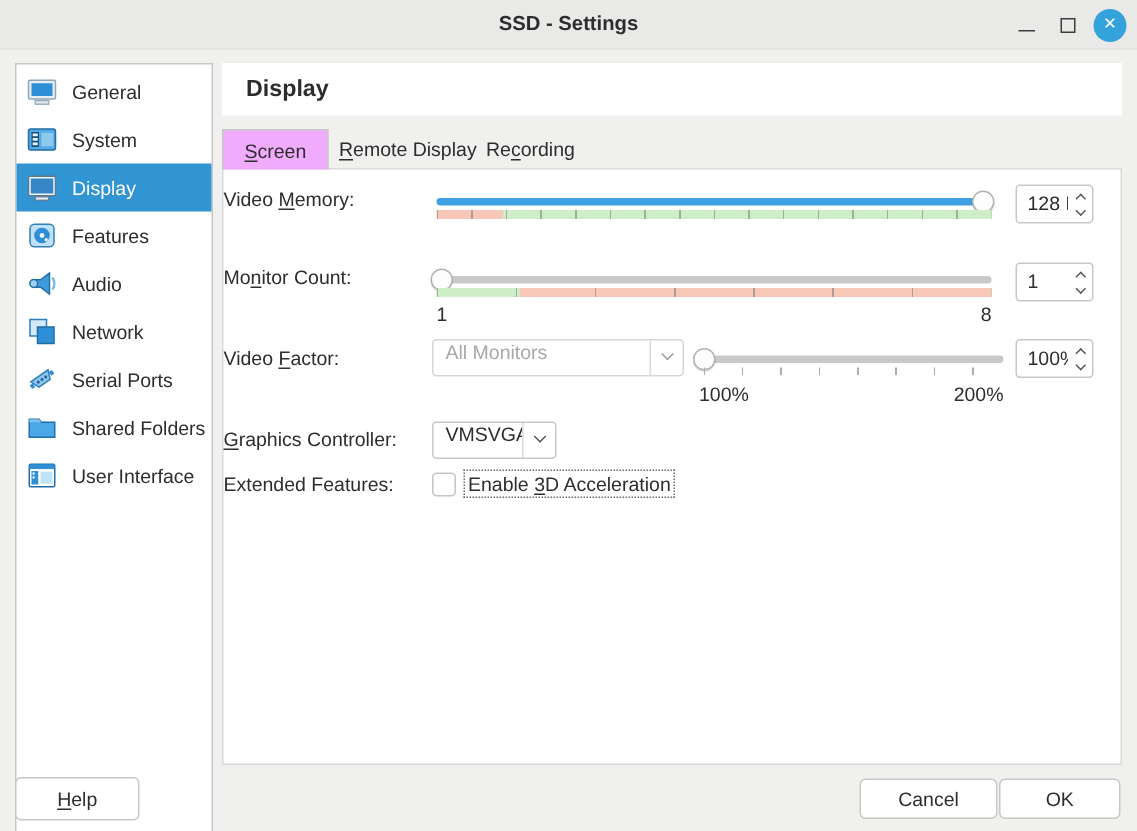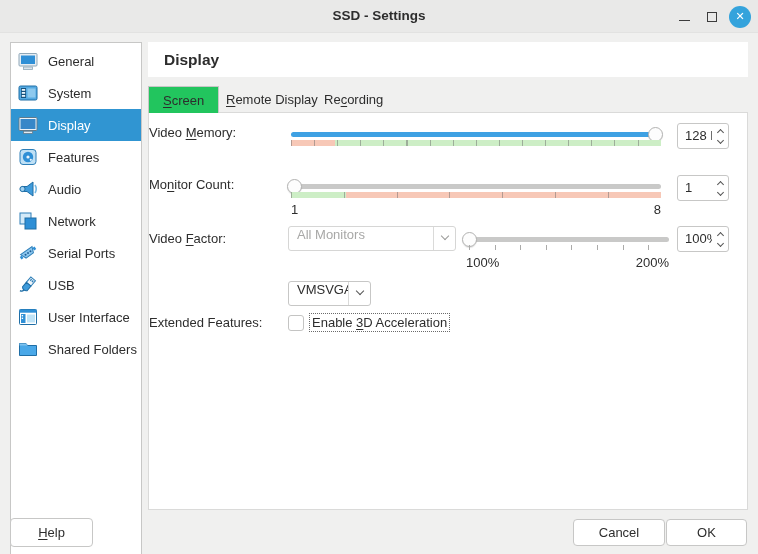--- a/index.html
+++ b/index.html
@@ -30,21 +30,21 @@
   .side-item .icon{width:22px;height:22px;flex:0 0 22px;display:flex;align-items:center;justify-content:center}
   .side-item.selected{background:var(--accent);color:#fff}
 
   
   .main-header{position:absolute;left:148px;top:42px;width:600px;height:35px;background:var(--panel);display:flex;align-items:center;padding-left:16px}
   .main-header .h-title{font-weight:700;font-size:15.5px}
 
   
   .tabbar{position:absolute;left:148px;top:86px;width:600px;height:26px}
   .tab{position:absolute;top:0;height:27px;padding:0 14px;display:flex;align-items:center;font-size:13px;cursor:default}
-  .tab.active{background:#22c55e;border:1px solid var(--border);border-bottom:none;z-index:3}
+  .tab.active{background:#f0abfc;border:1px solid var(--border);border-bottom:none;z-index:3}
   .tab-0{left:0}
   .tab-1{left:64px}
   .tab-2{left:162px}
 
   
   .pane{position:absolute;left:148px;top:112px;width:600px;height:398px;background:var(--panel);border:1px solid var(--border-light);z-index:1}
 
   .row-label{position:absolute;width:135px;text-align:left;line-height:16px}
   .minmax{position:absolute;display:flex;justify-content:space-between;font-size:13px}
 
@@ -188,57 +188,43 @@
             <circle cx="11" cy="11" r="1" fill="#1f5f96"></circle>
             <circle cx="14" cy="11" r="1" fill="#1f5f96"></circle>
             <rect x="2" y="9.5" width="2.5" height="3" fill="#2e8fd6"></rect>
             <rect x="17.5" y="9.5" width="2.5" height="3" fill="#2e8fd6"></rect>
           </g>
         </svg>
     </span>
     <span>Serial Ports</span>
   </div>
 
-  <div class="side-item">
-    <span class="icon">
-      <svg width="22" height="22" viewBox="0 0 22 22">
-          <g transform="rotate(40 11 11)">
-            <rect x="8" y="3" width="6" height="7" fill="#eef4f9" stroke="#2e7fb8"></rect>
-            <rect x="9.3" y="4.2" width="1.4" height="2" fill="#2e7fb8"></rect>
-            <rect x="11.5" y="4.2" width="1.4" height="2" fill="#2e7fb8"></rect>
-            <path d="M8 10 L14 10 L14 16 Q11 19 8 16 Z" fill="#3f9bdb" stroke="#1f6ea6"></path>
-            <path d="M11 17.5 Q11 20 8.5 20.5" fill="none" stroke="#1f6ea6" stroke-width="1.4"></path>
-          </g>
-        </svg>
-    </span>
-    <span>USB</span>
+
+  <div class="side-item">
+    <span class="icon">
+      <svg width="22" height="22" viewBox="0 0 22 22">
+          <path d="M2.5 5.5 L9 5.5 L10.5 7.5 L19.5 7.5 L19.5 17.5 L2.5 17.5 Z" fill="#4aa8e8" stroke="#1f6ea6"></path>
+          <path d="M2.5 5.5 L9 5.5 L10.5 7.5 L2.5 7.5 Z" fill="#7fc2ee"></path>
+        </svg>
+    </span>
+    <span>Shared Folders</span>
   </div>
 
   <div class="side-item">
     <span class="icon">
       <svg width="22" height="22" viewBox="0 0 22 22">
           <rect x="2.5" y="3.5" width="17" height="15" rx="1" fill="#fff" stroke="#1f6ea6"></rect>
           <rect x="2.5" y="3.5" width="17" height="3.2" fill="#2e8fd6"></rect>
           <rect x="4" y="8" width="4.5" height="9" fill="#2e8fd6"></rect>
           <rect x="4.7" y="9" width="1.4" height="1.4" fill="#fff"></rect>
           <rect x="4.7" y="11.6" width="1.4" height="1.4" fill="#fff"></rect>
           <rect x="10" y="8.5" width="8" height="8" fill="#bfe3f7"></rect>
         </svg>
     </span>
     <span>User Interface</span>
-  </div>
-
-  <div class="side-item">
-    <span class="icon">
-      <svg width="22" height="22" viewBox="0 0 22 22">
-          <path d="M2.5 5.5 L9 5.5 L10.5 7.5 L19.5 7.5 L19.5 17.5 L2.5 17.5 Z" fill="#4aa8e8" stroke="#1f6ea6"></path>
-          <path d="M2.5 5.5 L9 5.5 L10.5 7.5 L2.5 7.5 Z" fill="#7fc2ee"></path>
-        </svg>
-    </span>
-    <span>Shared Folders</span>
   </div>
 
 </div>
 
 <div class="main-header">
   <span class="h-title">Display</span>
 </div>
 
 <div class="tabbar">
   <div class="tab tab-0 active">
@@ -303,20 +289,23 @@
     <span>200%</span>
   </div>
   <div class="spin" style="left:528px;top:113px">
     <div class="spin-text">100%</div>
     <div class="spin-btns">
       <span class="chev sm up"></span>
       <span class="chev sm down"></span>
     </div>
   </div>
 
+  <div class="row-label" style="left:0;top:172px">
+    <span></span><span class="mn">G</span><span>raphics Controller:</span>
+  </div>
   <div class="combo" style="left:139px;top:168px;width:83px">
     <span class="combo-text">VMSVGA</span>
     <span class="combo-arrow">
         <span class="chev down" style="margin-top:-3px"></span>
       </span>
   </div>
 
   <div class="row-label" style="left:0;top:202px">Extended Features:</div>
   <div class="checkbox" style="left:139px;top:202px"></div>
   <div class="focus-label" style="left:161px;top:201px">

